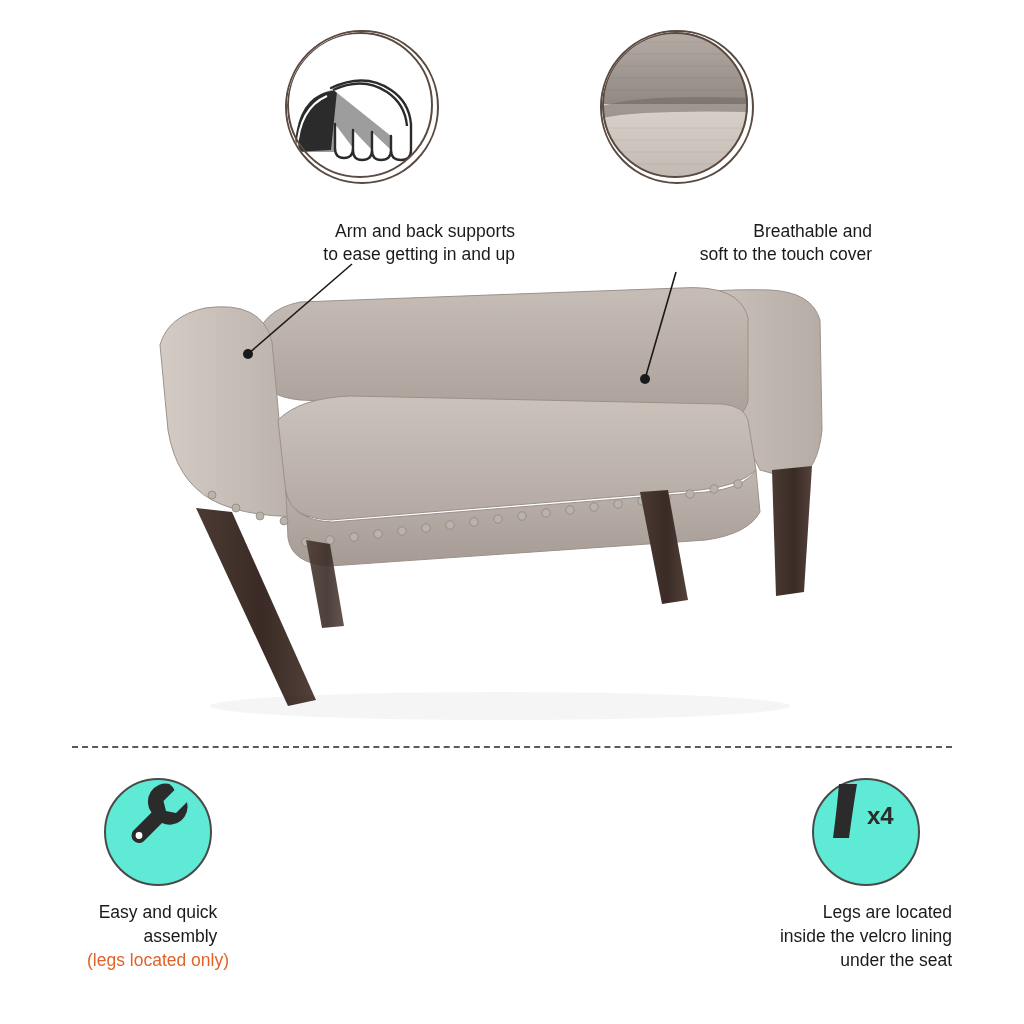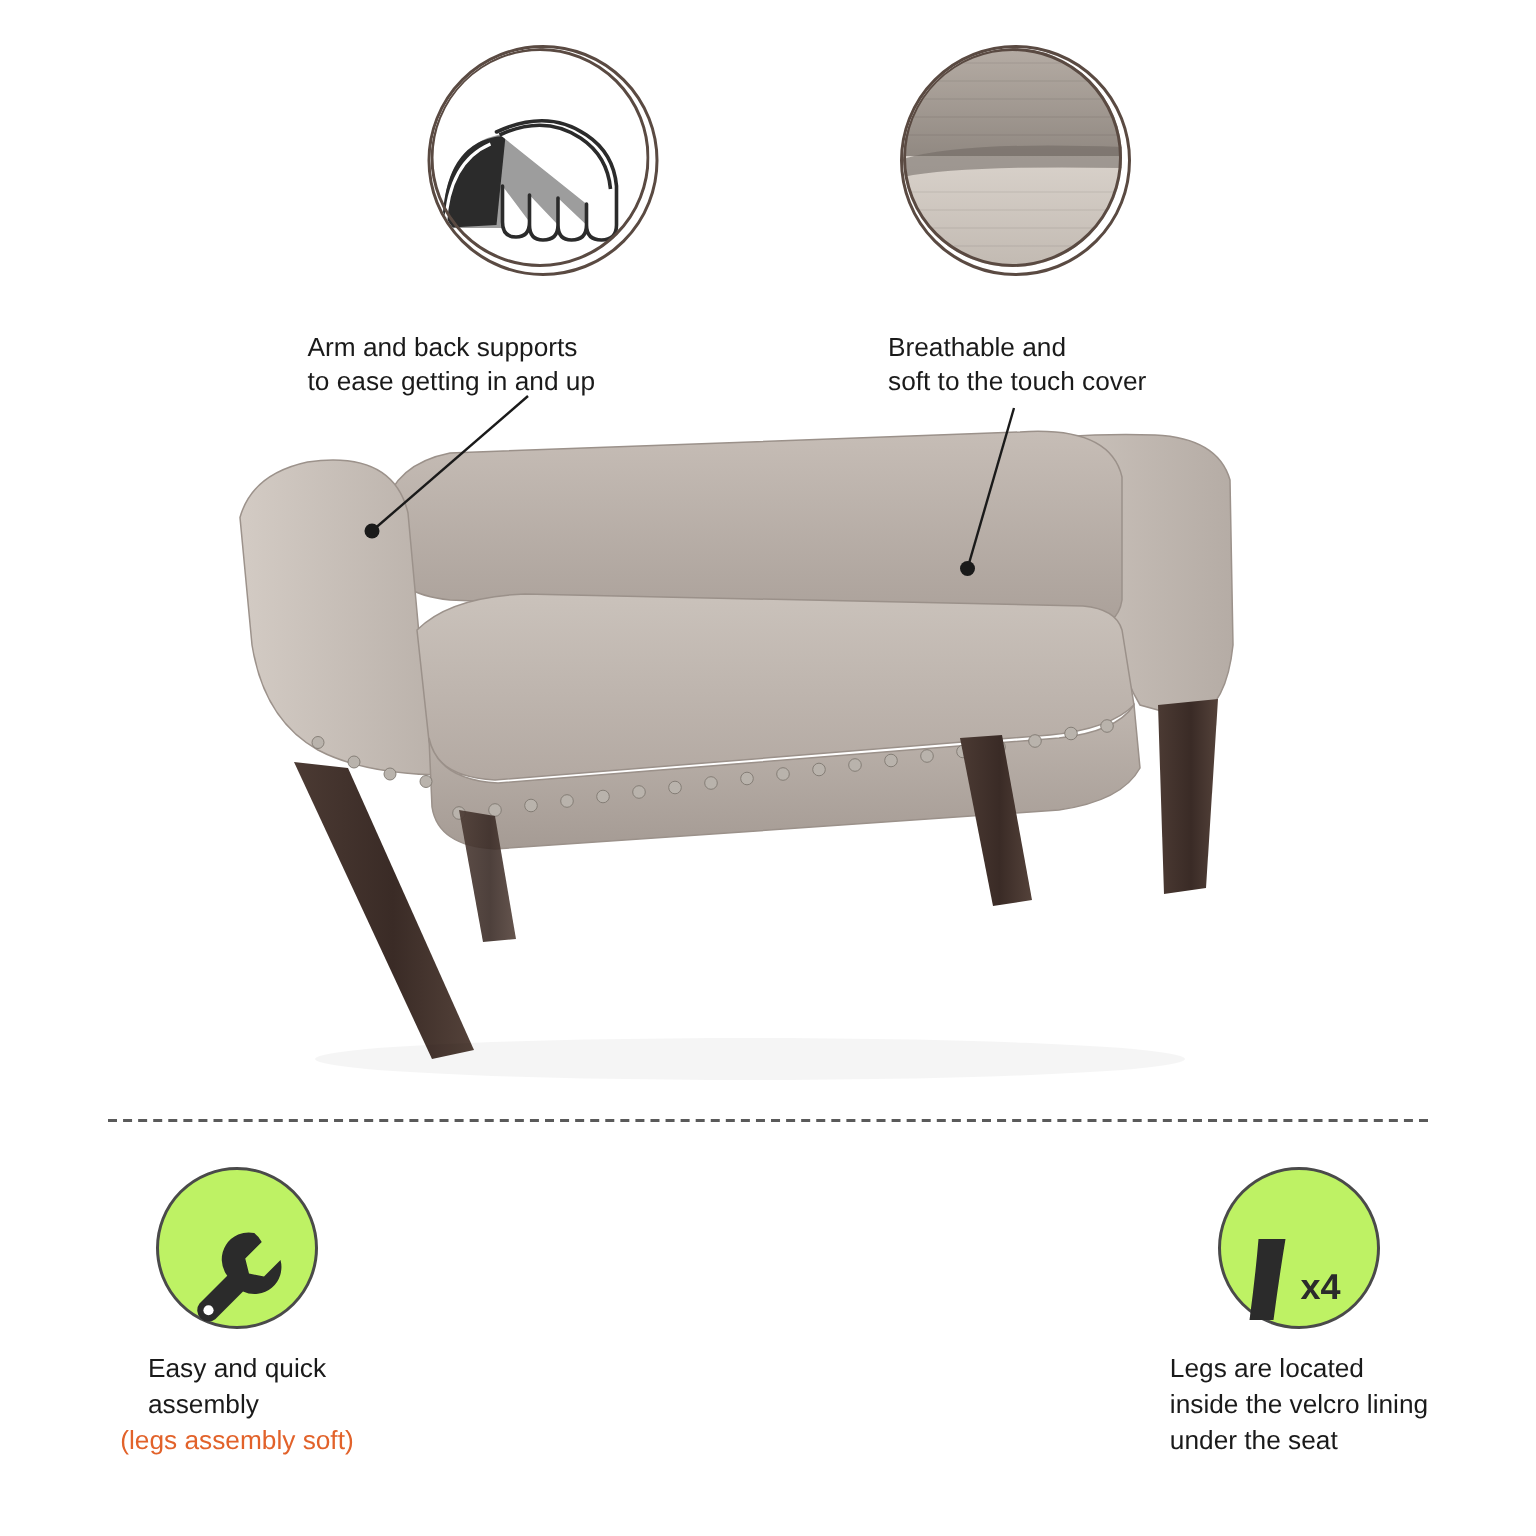--- a/index.html
+++ b/index.html
@@ -37,21 +37,21 @@
   }
   #callout-fabric {
     left: 600px;
     top: 30px;
     width: 150px;
     height: 150px;
   }
 
   .callout-label {
     position: absolute;
-    text-align: left;
+    text-align: right;
     font-size: 17.5px;
     line-height: 23px;
     color: #1a1a1a;
     white-space: pre-line;
   }
   #label-arm {
     left: 205px;
     top: 220px;
     width: 310px;
   }
@@ -85,28 +85,28 @@
     display: flex;
     flex-direction: column;
     align-items: center;
   }
   .feature-icon {
     width: 104px;
     height: 104px;
     border-radius: 50%;
     border: 2px solid #4a4a4a;
     display: flex;
-    align-items: flex-end;
+    align-items: flex-start;
     justify-content: center;
-    background: #bef264;
+    background: #5eead4;
     position: relative;
   }
   .feature-text {
     margin-top: 14px;
-    text-align: left;
+    text-align: right;
     font-size: 17.5px;
     line-height: 24px;
     white-space: pre-line;
     color: #1a1a1a;
   }
   .feature-subtext {
     text-align: center;
     font-size: 17.5px;
     line-height: 24px;
     color: #e2622a;
@@ -264,21 +264,21 @@
     <div class="feature">
       <div class="feature-icon">
         <svg width="66" height="66" viewBox="0 0 66 66">
           <path d="M44.5 4 A18 18 0 0 0 26.5 32.5 L8 51 A7.5 7.5 0 0 0 18.5 61.5 L37 43
                    A18 18 0 0 0 62 22 L51 33 L41 31 L38.5 21 L49.5 10 A18 18 0 0 0 44.5 4 Z" fill="#2b2b2b"></path>
           <circle cx="14" cy="55.5" r="3.4" fill="#ffffff"></circle>
         </svg>
       </div>
       <div class="feature-text">Easy and quick
 assembly</div>
-      <div class="feature-subtext">(legs assembly soft)</div>
+      <div class="feature-subtext">(legs located only)</div>
     </div>
 
 
 
     <div class="feature">
       <div class="feature-icon">
         <svg width="78" height="62" viewBox="0 0 78 62">
           <path d="M12 4 L30 4 Q26 28 22 58 L6 58 Q10 28 12 4 Z" fill="#2b2b2b"></path>
           <text x="40" y="44" font-family="Liberation Sans, sans-serif" font-size="24" font-weight="bold" fill="#2b2b2b">x4</text>
         </svg>

